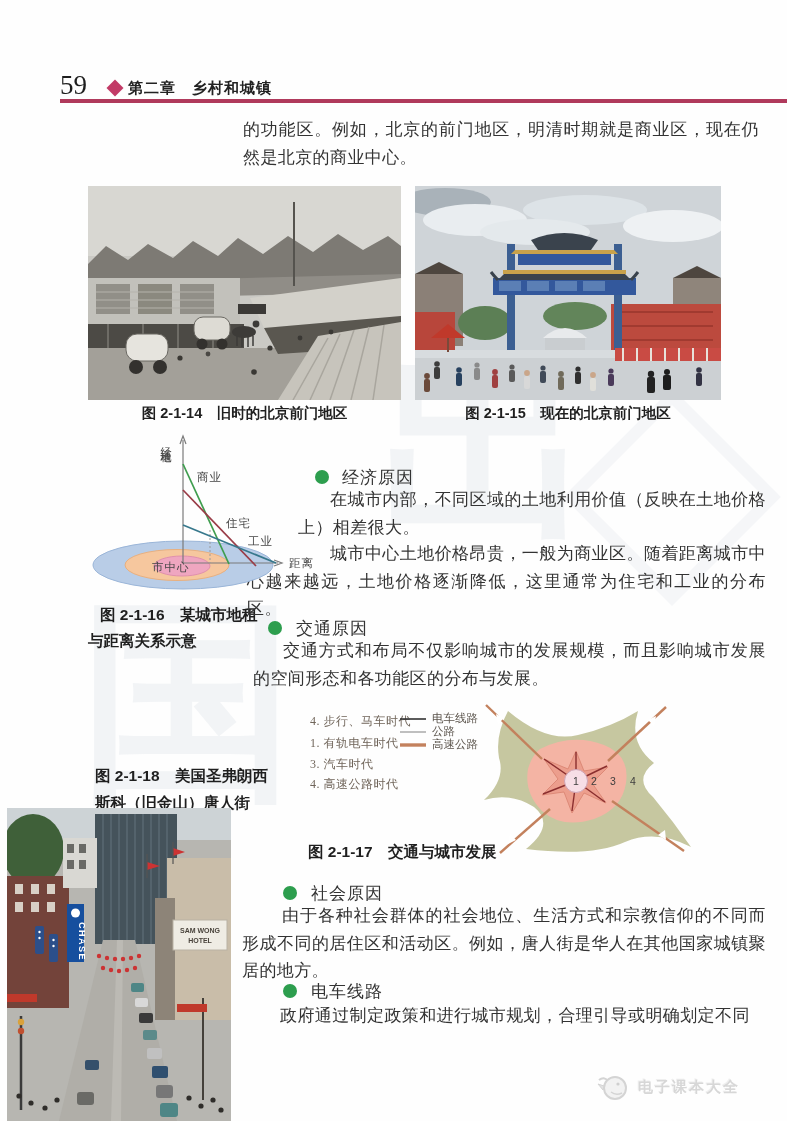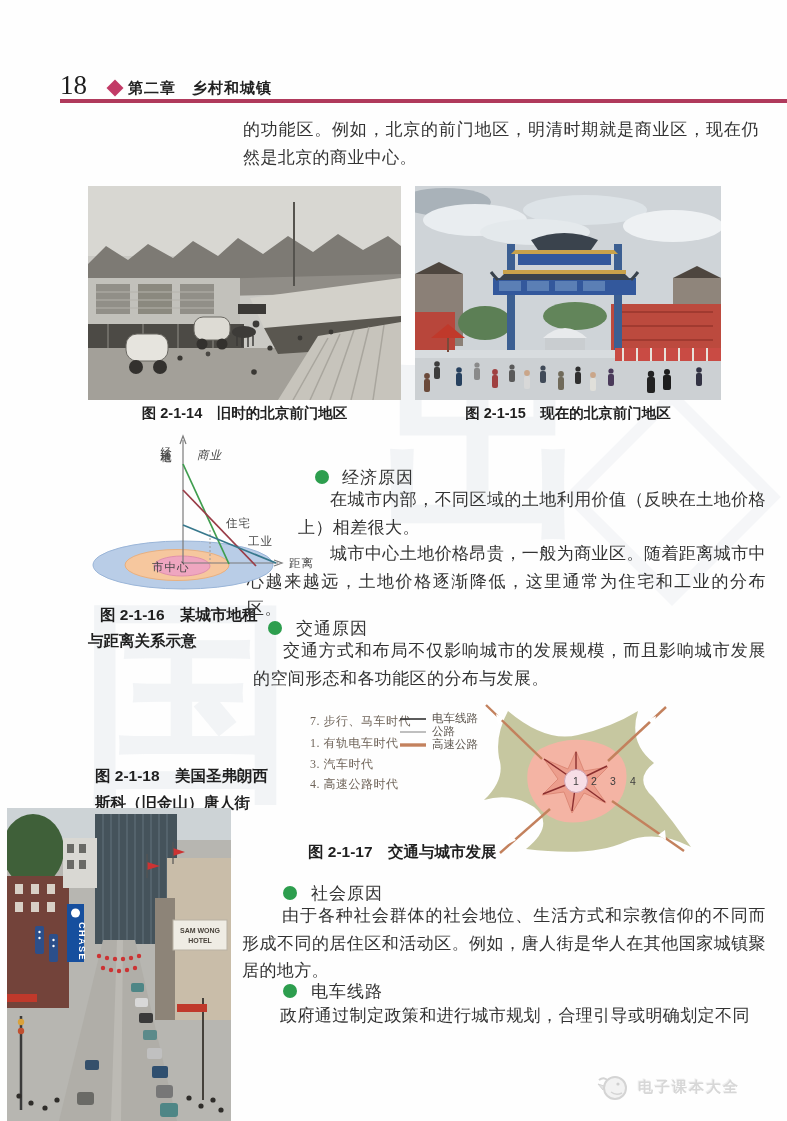--- a/index.html
+++ b/index.html
@@ -35,21 +35,21 @@
 </style>
 </head>
 <body>
 
 <div id="page">
 
   <div class="wm" style="left:380px;top:300px;font-size:215px;">出</div>
   <div class="wm" style="left:80px;top:560px;font-size:215px;">国</div>
   <div class="wm-diamond" style="left:595px;top:420px;"></div>
 
-  <div class="abs pagenum" style="left:60px;top:70px;">18</div>
+  <div class="abs pagenum" style="left:60px;top:70px;">59</div>
   <div class="abs diamond" style="left:109px;top:82px;"></div>
   <div class="abs chapter" style="left:128px;top:79px;">第二章　乡村和城镇</div>
   <div class="abs rule" style="left:60px;top:99px;width:727px;"></div>
 
   <div class="abs body-text" style="left:243px;top:116px;width:516px;">的功能区。例如，北京的前门地区，明清时期就是商业区，现在仍然是北京的商业中心。</div>
 
   <div class="abs photo" style="left:88px;top:186px;">
     <svg width="313" height="214" viewBox="0 0 313 214">
       <rect width="313" height="214" fill="#cac9c4"></rect>
       <rect width="313" height="70" fill="#d8d7d2"></rect>
@@ -203,41 +203,41 @@
       <path d="M124 18 L127 10 L130 18" fill="none" stroke="#7a7a7a" stroke-width="1.2"></path>
       <line x1="127" y1="137" x2="222" y2="137" stroke="#7a7a7a" stroke-width="1.2"></line>
       <path d="M218 134 L226 137 L218 140" fill="none" stroke="#7a7a7a" stroke-width="1.2"></path>
       <line x1="154" y1="104" x2="154" y2="137" stroke="#999999" stroke-width="1" stroke-dasharray="2,2"></line>
       <line x1="127" y1="38" x2="173" y2="138" stroke="#3f9d4e" stroke-width="1.7"></line>
       <line x1="127" y1="64" x2="200" y2="140" stroke="#993c47" stroke-width="1.7"></line>
       <line x1="127" y1="99" x2="220" y2="137" stroke="#37788c" stroke-width="1.7"></line>
     </svg>
   </div>
   <div class="abs vlab" style="left:158px;top:438px;">经济地租</div>
-  <div class="abs dlab" style="left:197px;top:448px;font-style:italic;">商业</div>
+  <div class="abs dlab" style="left:197px;top:470px;">商业</div>
   <div class="abs dlab" style="left:226px;top:516px;">住宅</div>
   <div class="abs dlab" style="left:248px;top:534px;">工业</div>
   <div class="abs dlab" style="left:281px;top:556px;margin-left:8px;">距离</div>
   <div class="abs dlab" style="left:152px;top:560px;width:60px;">市中心</div>
 
   <div class="abs cap15" style="left:88px;top:602px;line-height:26px;">
     <div style="padding-left:12px;">图 2-1-16　某城市地租</div>
     <div>与距离关系示意</div>
   </div>
 
   <div class="abs bullet" style="left:315px;top:470px;"></div>
   <div class="abs sec-head" style="left:342px;top:466px;">经济原因</div>
   <div class="abs body-text" style="left:298px;top:486px;width:468px;text-indent:32px;">在城市内部，不同区域的土地利用价值（反映在土地价格上）相差很大。</div>
   <div class="abs body-text" style="left:247px;top:540px;width:519px;text-indent:83px;">城市中心土地价格昂贵，一般为商业区。随着距离城市中心越来越远，土地价格逐渐降低，这里通常为住宅和工业的分布区。</div>
 
   <div class="abs bullet" style="left:268px;top:621px;"></div>
   <div class="abs sec-head" style="left:296px;top:617px;">交通原因</div>
   <div class="abs body-text" style="left:253px;top:637px;width:513px;text-indent:30px;">交通方式和布局不仅影响城市的发展规模，而且影响城市发展的空间形态和各功能区的分布与发展。</div>
 
-  <div class="abs era" style="left:310px;top:713px;">7. 步行、马车时代</div>
+  <div class="abs era" style="left:310px;top:713px;">4. 步行、马车时代</div>
   <div class="abs era" style="left:310px;top:735px;">1. 有轨电车时代</div>
   <div class="abs era" style="left:310px;top:756px;">3. 汽车时代</div>
   <div class="abs era" style="left:310px;top:776px;">4. 高速公路时代</div>
 
   <div class="abs leg-row" style="left:400px;top:711px;">
     <svg width="26" height="6">
         <line x1="0" y1="3" x2="26" y2="3" stroke="#333" stroke-width="1.6"></line>
       </svg>
     <span class="leg-lab">电车线路</span>
   </div>

